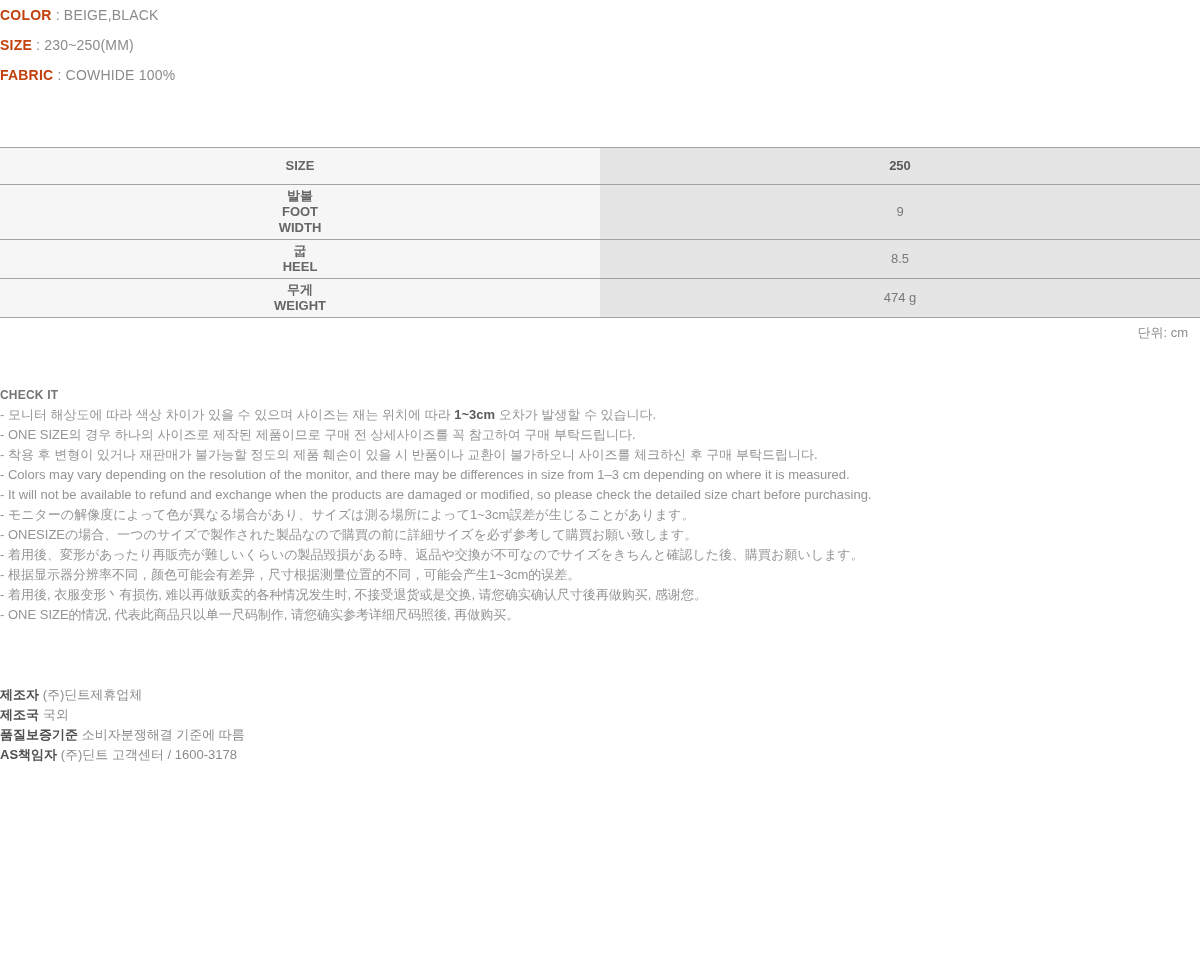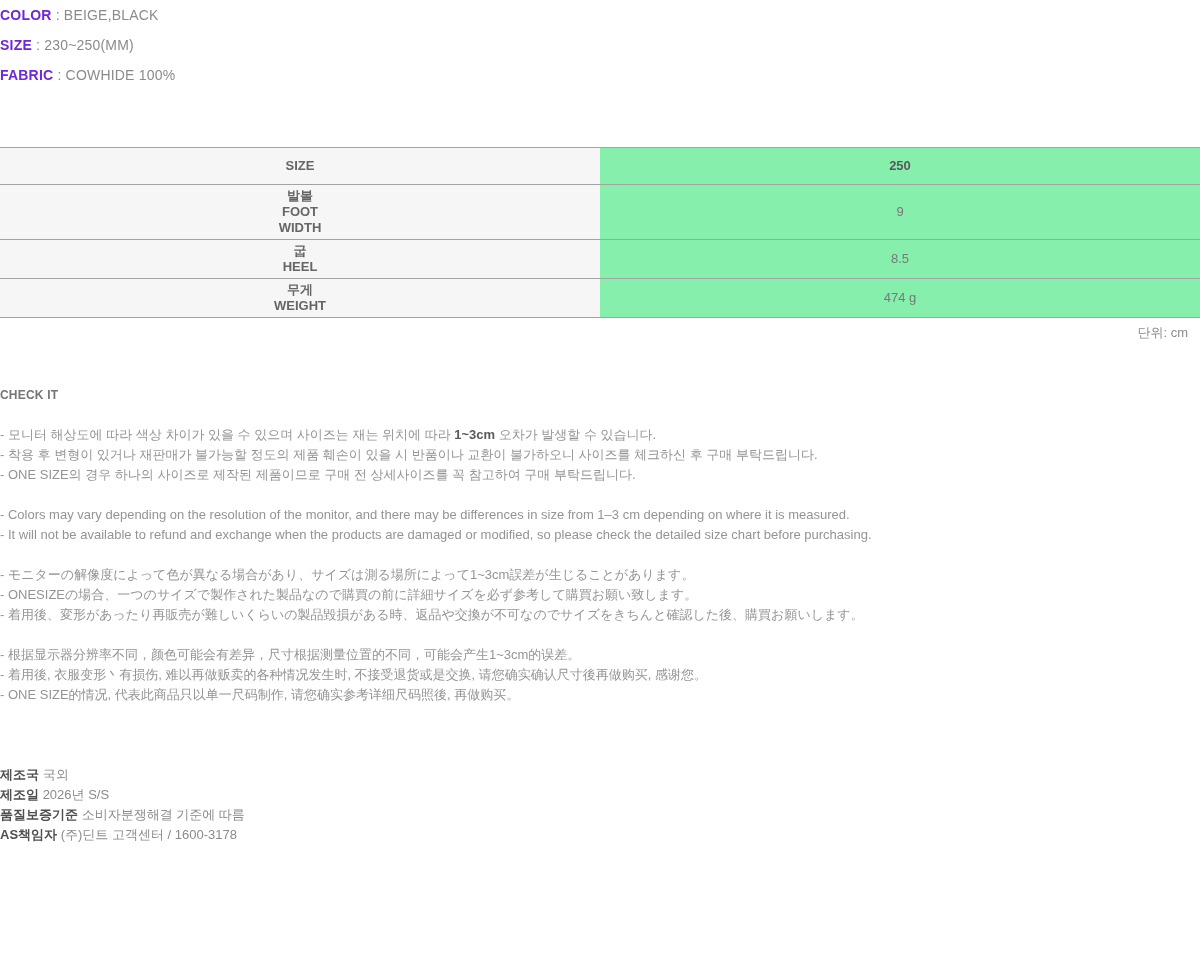--- a/index.html
+++ b/index.html
@@ -17,21 +17,21 @@
   }
 
   
   .product-info { padding-top: 0; }
   .info-line {
     font-size: 14px;
     line-height: 30px;
     color: #8b8b8b;
     letter-spacing: 0.2px;
   }
-  .info-line strong { color: #6d28d9; font-weight: 700; }
+  .info-line strong { color: #c2410c; font-weight: 700; }
 
   
   .size-table {
     width: 100%;
     margin-top: 57px;
     border-collapse: collapse;
     table-layout: fixed;
     border-top: 1px solid #a3a3a3;
   }
   .size-table tr { border-bottom: 1px solid #a3a3a3; }
@@ -42,21 +42,21 @@
     font-size: 13px;
     line-height: 16px;
     padding: 3px 16px;
   }
   .size-table th {
     background: #f6f6f6;
     color: #666666;
     font-weight: 700;
     white-space: pre-line;
   }
-  .size-table td { background: #86efac; color: #787878; font-weight: 400; }
+  .size-table td { background: #e5e5e5; color: #787878; font-weight: 400; }
   .size-table tr.head-row th, .size-table tr.head-row td { padding: 10px 0; }
   .size-table tr.head-row td { font-weight: 700; color: #595959; }
 
   .unit-note {
     margin-top: 5px;
     padding-right: 12px;
     text-align: right;
     font-size: 13px;
     line-height: 20px;
     color: #8b8b8b;
@@ -64,21 +64,21 @@
 
   
   .check-title {
     margin-top: 42px;
     font-size: 12px;
     font-weight: 700;
     line-height: 20px;
     color: #757575;
     letter-spacing: 0.2px;
   }
-  .note-block { margin-top: 20px; }
+  .note-block { }
   .note-block p {
     font-size: 13px;
     line-height: 20px;
     color: #949494;
   }
   .note-block p strong { color: #5a5a5a; font-weight: 700; }
 
   
   .manufacturer { margin-top: 60px; }
   .manufacturer p {
@@ -136,22 +136,22 @@
     </tbody>
   </table>
 
   <div class="unit-note">단위: cm</div>
 
   <section class="check-it">
     <h3 class="check-title">CHECK IT</h3>
 
     <div class="note-block">
       <p><span>- 모니터 해상도에 따라 색상 차이가 있을 수 있으며 사이즈는 재는 위치에 따라 </span><strong>1~3cm</strong><span> 오차가 발생할 수 있습니다.</span></p>
+      <p>- ONE SIZE의 경우 하나의 사이즈로 제작된 제품이므로 구매 전 상세사이즈를 꼭 참고하여 구매 부탁드립니다.</p>
       <p>- 착용 후 변형이 있거나 재판매가 불가능할 정도의 제품 훼손이 있을 시 반품이나 교환이 불가하오니 사이즈를 체크하신 후 구매 부탁드립니다.</p>
-      <p>- ONE SIZE의 경우 하나의 사이즈로 제작된 제품이므로 구매 전 상세사이즈를 꼭 참고하여 구매 부탁드립니다.</p>
     </div>
 
     <div class="note-block">
       <p>- Colors may vary depending on the resolution of the monitor, and there may be differences in size from 1–3 cm depending on where it is measured.</p>
       <p>- It will not be available to refund and exchange when the products are damaged or modified, so please check the detailed size chart before purchasing.</p>
     </div>
 
     <div class="note-block">
       <p>- モニターの解像度によって色が異なる場合があり、サイズは測る場所によって1~3cm誤差が生じることがあります。</p>
       <p>- ONESIZEの場合、一つのサイズで製作された製品なので購買の前に詳細サイズを必ず参考して購買お願い致します。</p>
@@ -160,26 +160,26 @@
 
     <div class="note-block">
       <p>- 根据显示器分辨率不同，颜色可能会有差异，尺寸根据测量位置的不同，可能会产生1~3cm的误差。</p>
       <p>- 着用後, 衣服变形丶有损伤, 难以再做贩卖的各种情况发生时, 不接受退货或是交换, 请您确实确认尺寸後再做购买, 感谢您。</p>
       <p>- ONE SIZE的情况, 代表此商品只以单一尺码制作, 请您确实参考详细尺码照後, 再做购买。</p>
     </div>
   </section>
 
   <section class="manufacturer">
     <p>
+      <strong>제조자</strong>
+      <span>(주)딘트제휴업체</span>
+    </p>
+    <p>
       <strong>제조국</strong>
       <span>국외</span>
-    </p>
-    <p>
-      <strong>제조일</strong>
-      <span>2026년 S/S</span>
     </p>
     <p>
       <strong>품질보증기준</strong>
       <span>소비자분쟁해결 기준에 따름</span>
     </p>
     <p>
       <strong>AS책임자</strong>
       <span>(주)딘트 고객센터 / 1600-3178</span>
     </p>
   </section>

